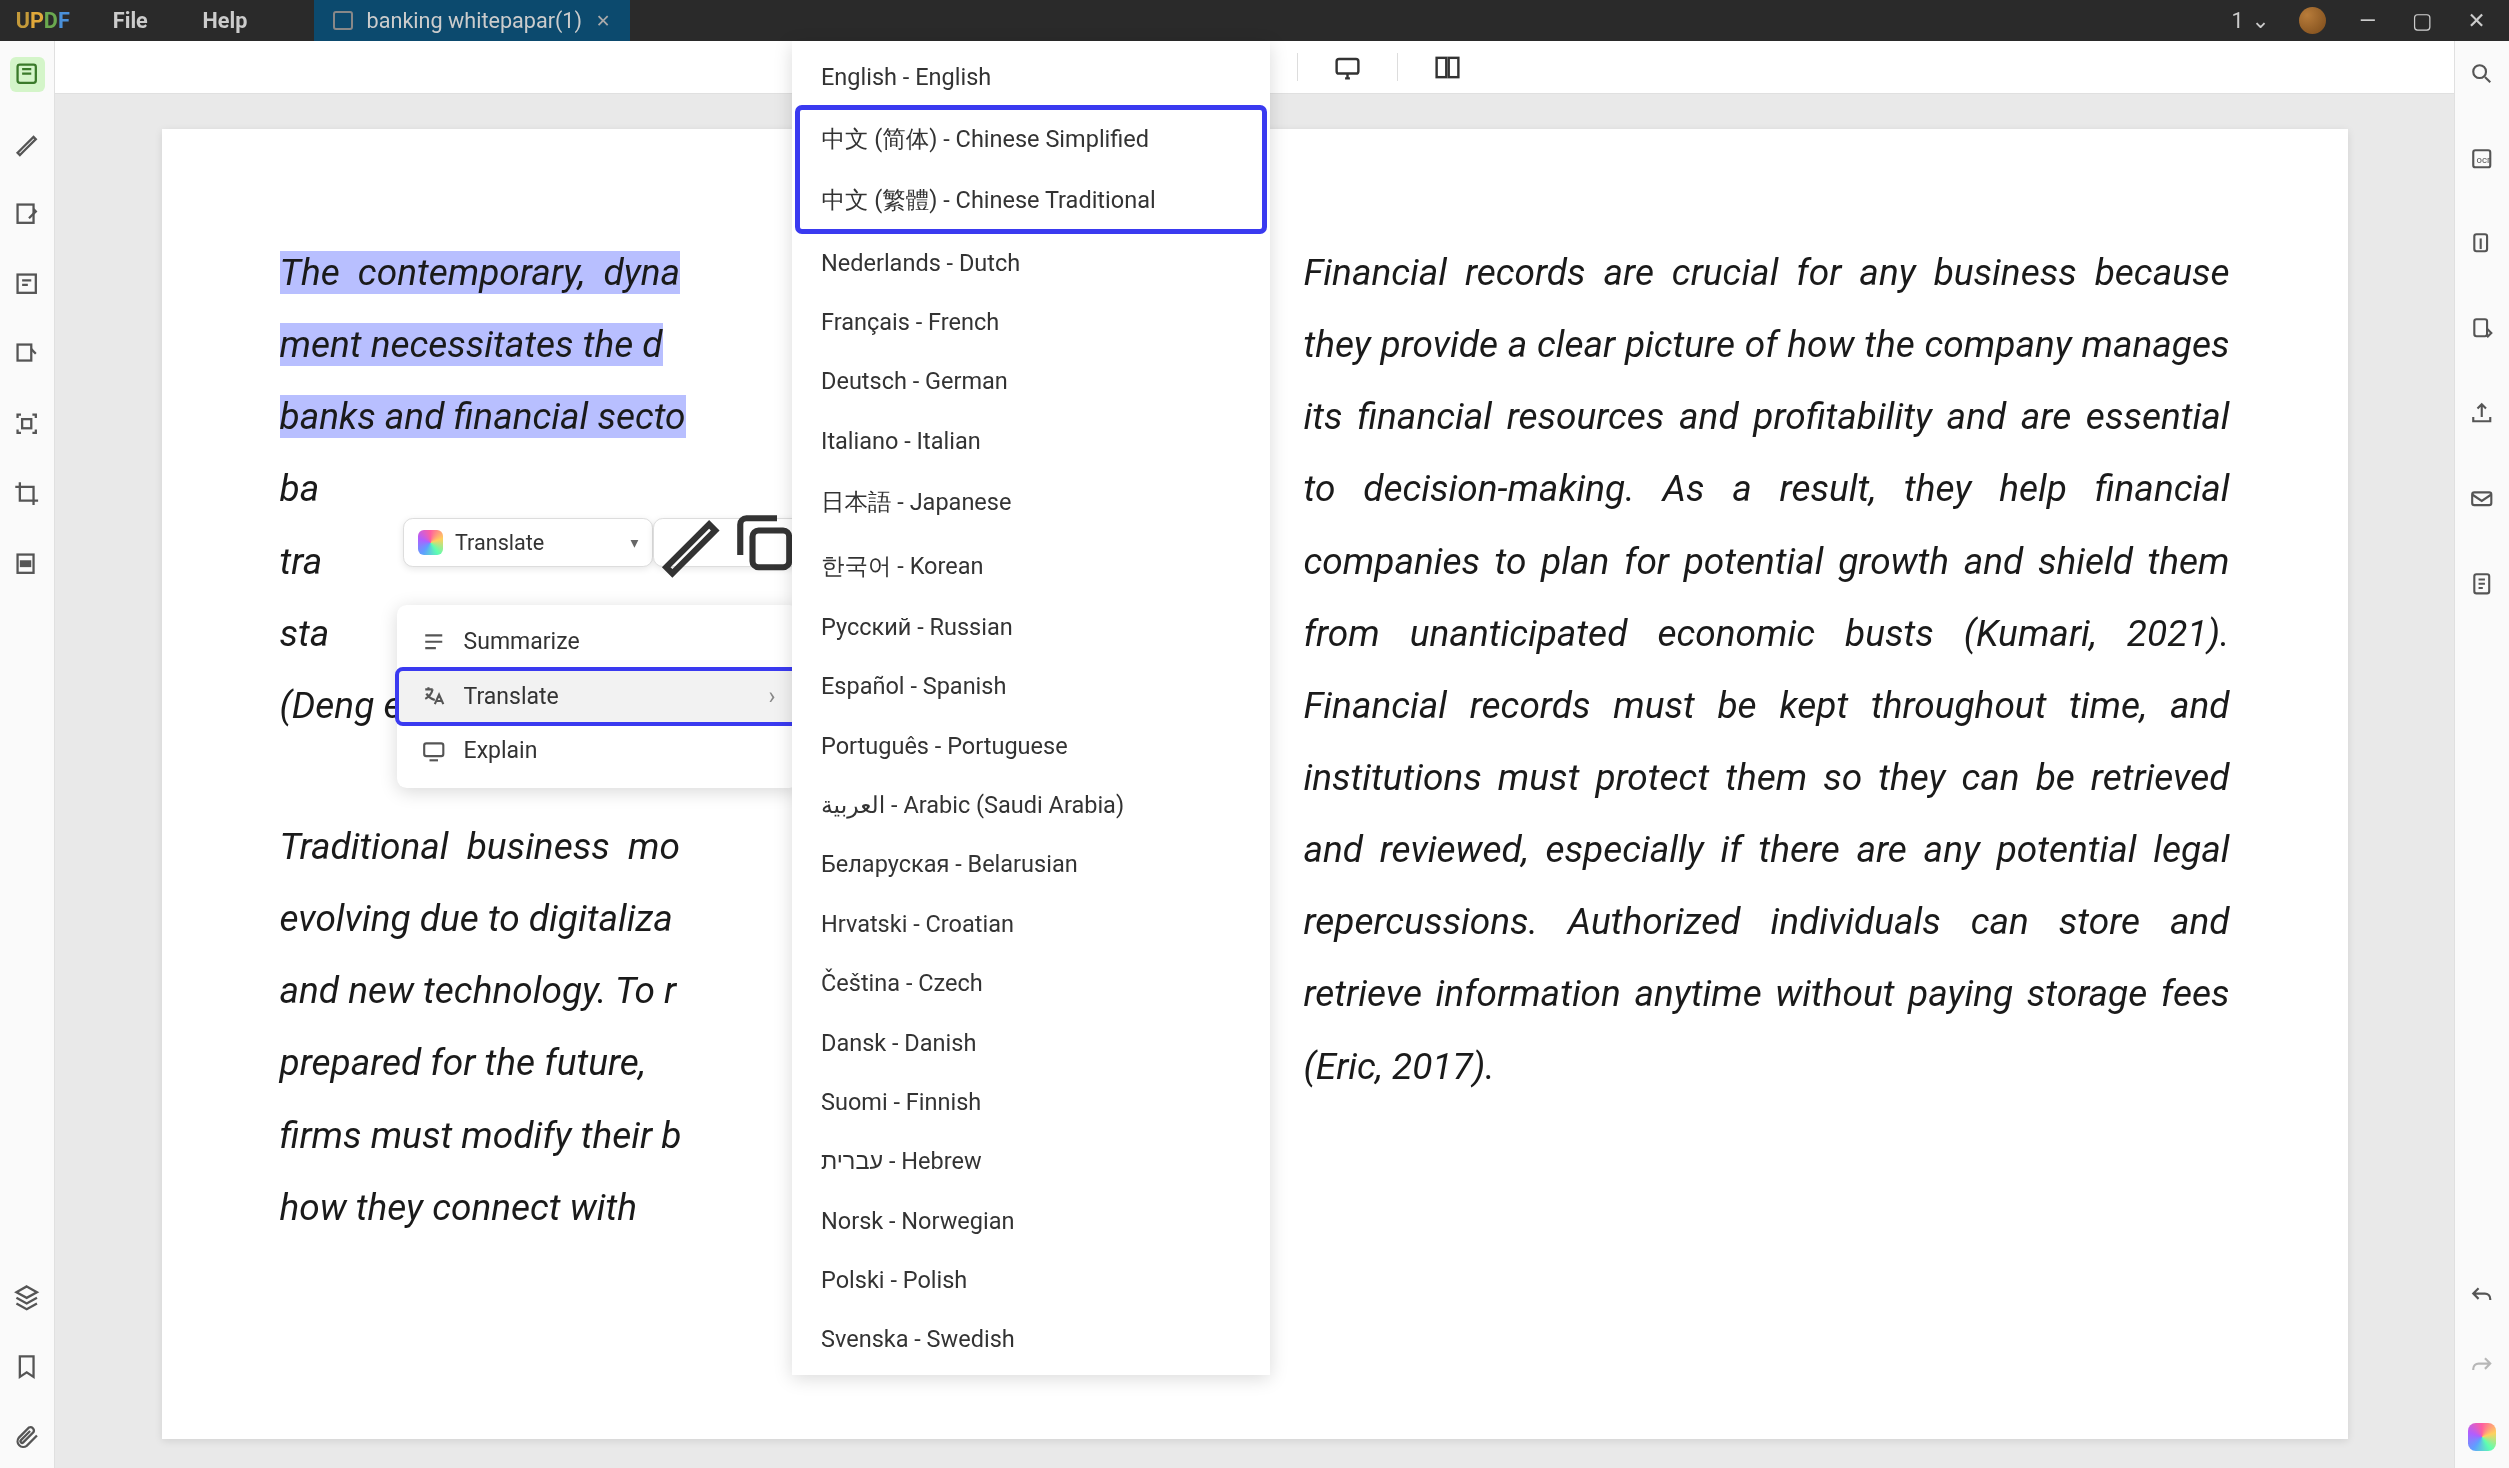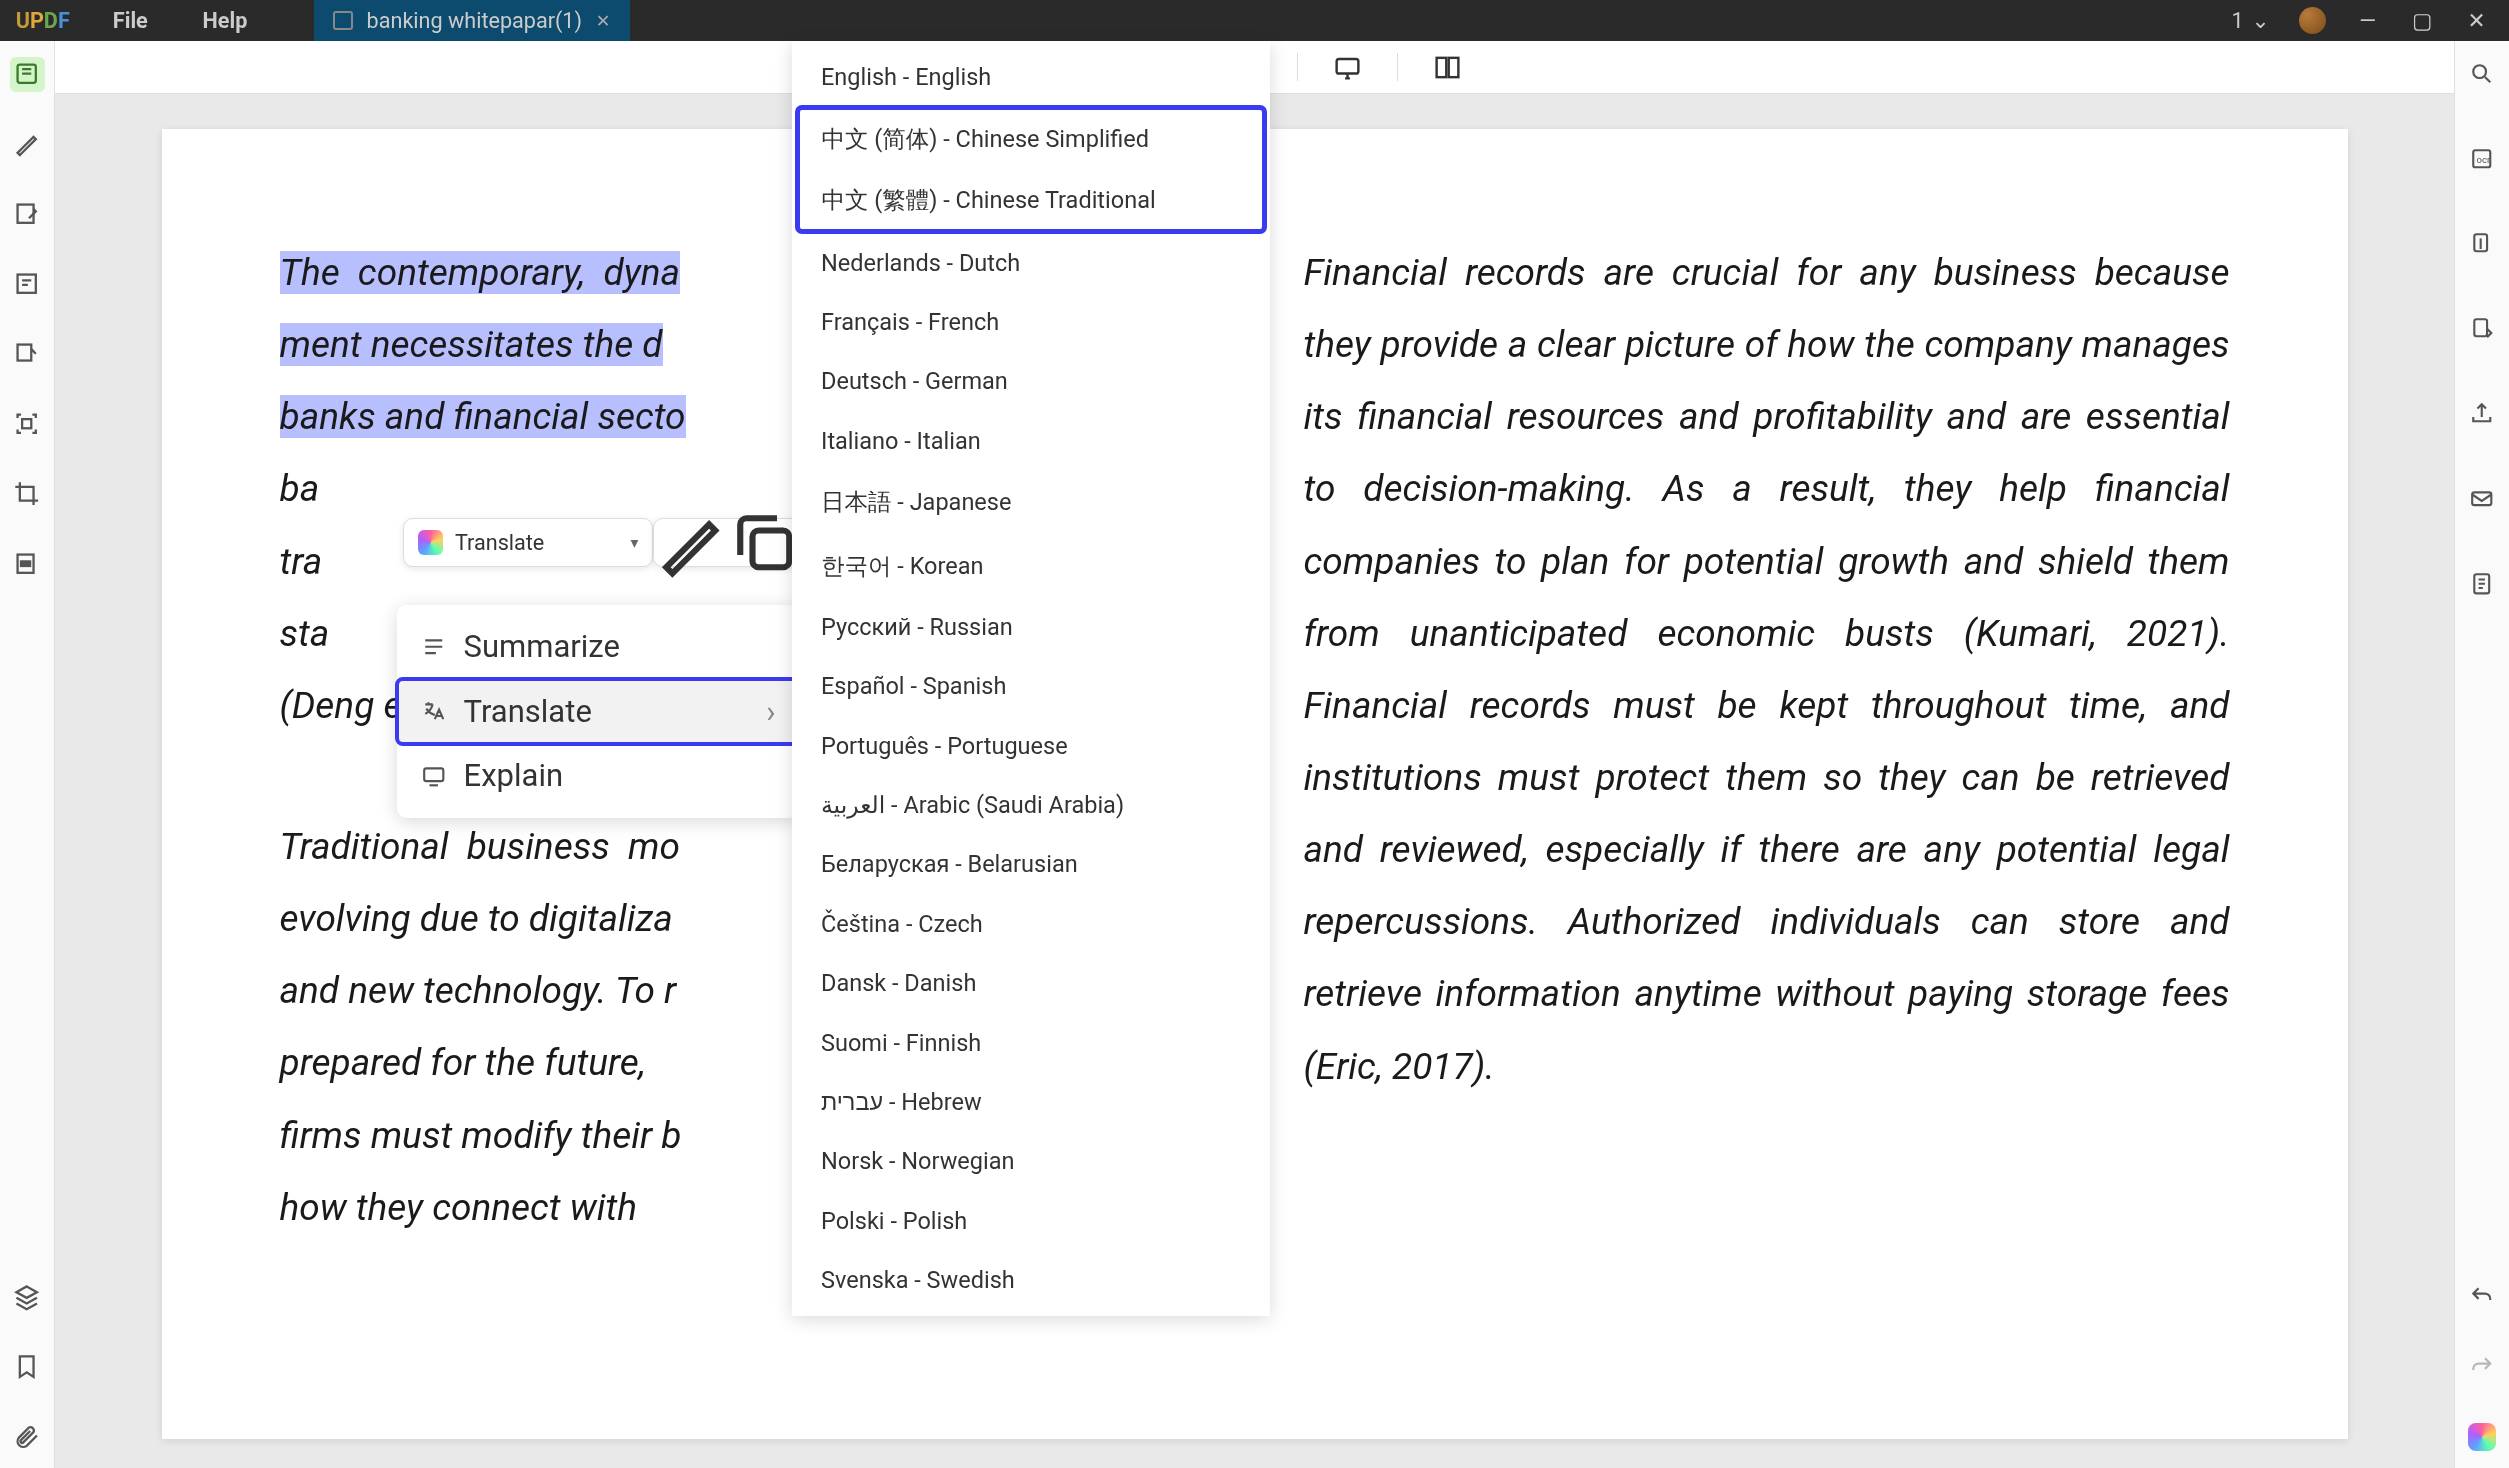--- a/index.html
+++ b/index.html
@@ -48,21 +48,21 @@
 
 
 .translate-pill { position: absolute; left: 348px; top: 477px; width: 250px; height: 49px; background: #fff; border: 1px solid #ddd; border-radius: 9.8px; box-shadow: 0 2px 7.8px rgba(0,0,0,.1); display: flex; align-items: center; padding: 0 13.7px; gap: 11.8px; z-index: 30; }
 .translate-pill .ai-icon { width: 25.5px; height: 25.5px; border-radius: 5.9px; background: conic-gradient(#ff5ea0,#ffd05e,#5effb0,#5ea0ff,#b05eff,#ff5ea0); }
 .translate-pill .label { font-size: 21.6px; color: #333; flex: 1; }
 .translate-pill .caret { color: #666; font-size: 15.7px; }
 .translate-pill-extra { position: absolute; left: 598px; top: 477px; width: 149px; height: 49px; background: #fff; border: 1px solid #ddd; border-radius: 9.8px; box-shadow: 0 2px 7.8px rgba(0,0,0,.1); display: flex; align-items: center; justify-content: space-around; z-index: 30; }
 
 
 .ctxmenu { position: absolute; left: 342px; top: 564px; width: 402px; background: #fff; border-radius: 9.8px; box-shadow: 0 3.9px 17.6px rgba(0,0,0,.15); padding: 9.8px 0; z-index: 30; }
-.ctxmenu .item { display: flex; align-items: center; gap: 17.6px; padding: 13.7px 23.5px; font-size: 31px; color: #333; cursor: pointer; }
+.ctxmenu .item { display: flex; align-items: center; gap: 17.6px; padding: 13.7px 23.5px; font-size: 23px; color: #333; cursor: pointer; }
 .ctxmenu .item.sel { outline: 4.9px solid #3a3af0; outline-offset: -2.9px; border-radius: 5.9px; background: #f2f2f2; }
 .ctxmenu .item .micon { width: 25.5px; height: 25.5px; color: #555; flex-shrink: 0; }
 .ctxmenu .item .arrow { margin-left: auto; color: #888; }
 
 
 .langmenu { position: absolute; left: 737px; top: 0; width: 478px; background: #fff; box-shadow: 0 3.9px 17.6px rgba(0,0,0,.15); padding: 5.9px 0; z-index: 40; max-height: 100%; overflow: hidden; }
 .langmenu .litem { padding: 15.7px 29px; font-size: 23.5px; color: #333; cursor: pointer; }
 .langmenu .langbox { outline: 5.9px solid #3a3af0; outline-offset: -2.9px; border-radius: 3.9px; margin: 2px 5.9px; }
 .langmenu .langbox .litem { padding: 14.7px 23.5px; }
 </style>
@@ -255,20 +255,21 @@
       <div class="litem">Français - French</div>
       <div class="litem">Deutsch - German</div>
       <div class="litem">Italiano - Italian</div>
       <div class="litem">日本語 - Japanese</div>
       <div class="litem">한국어 - Korean</div>
       <div class="litem">Русский - Russian</div>
       <div class="litem">Español - Spanish</div>
       <div class="litem">Português - Portuguese</div>
       <div class="litem">العربية - Arabic (Saudi Arabia)</div>
       <div class="litem">Беларуская - Belarusian</div>
+      <div class="litem">Hrvatski - Croatian</div>
       <div class="litem">Čeština - Czech</div>
       <div class="litem">Dansk - Danish</div>
       <div class="litem">Suomi - Finnish</div>
       <div class="litem">עברית - Hebrew</div>
       <div class="litem">Norsk - Norwegian</div>
       <div class="litem">Polski - Polish</div>
       <div class="litem">Svenska - Swedish</div>
     </div>
   </div>
 

